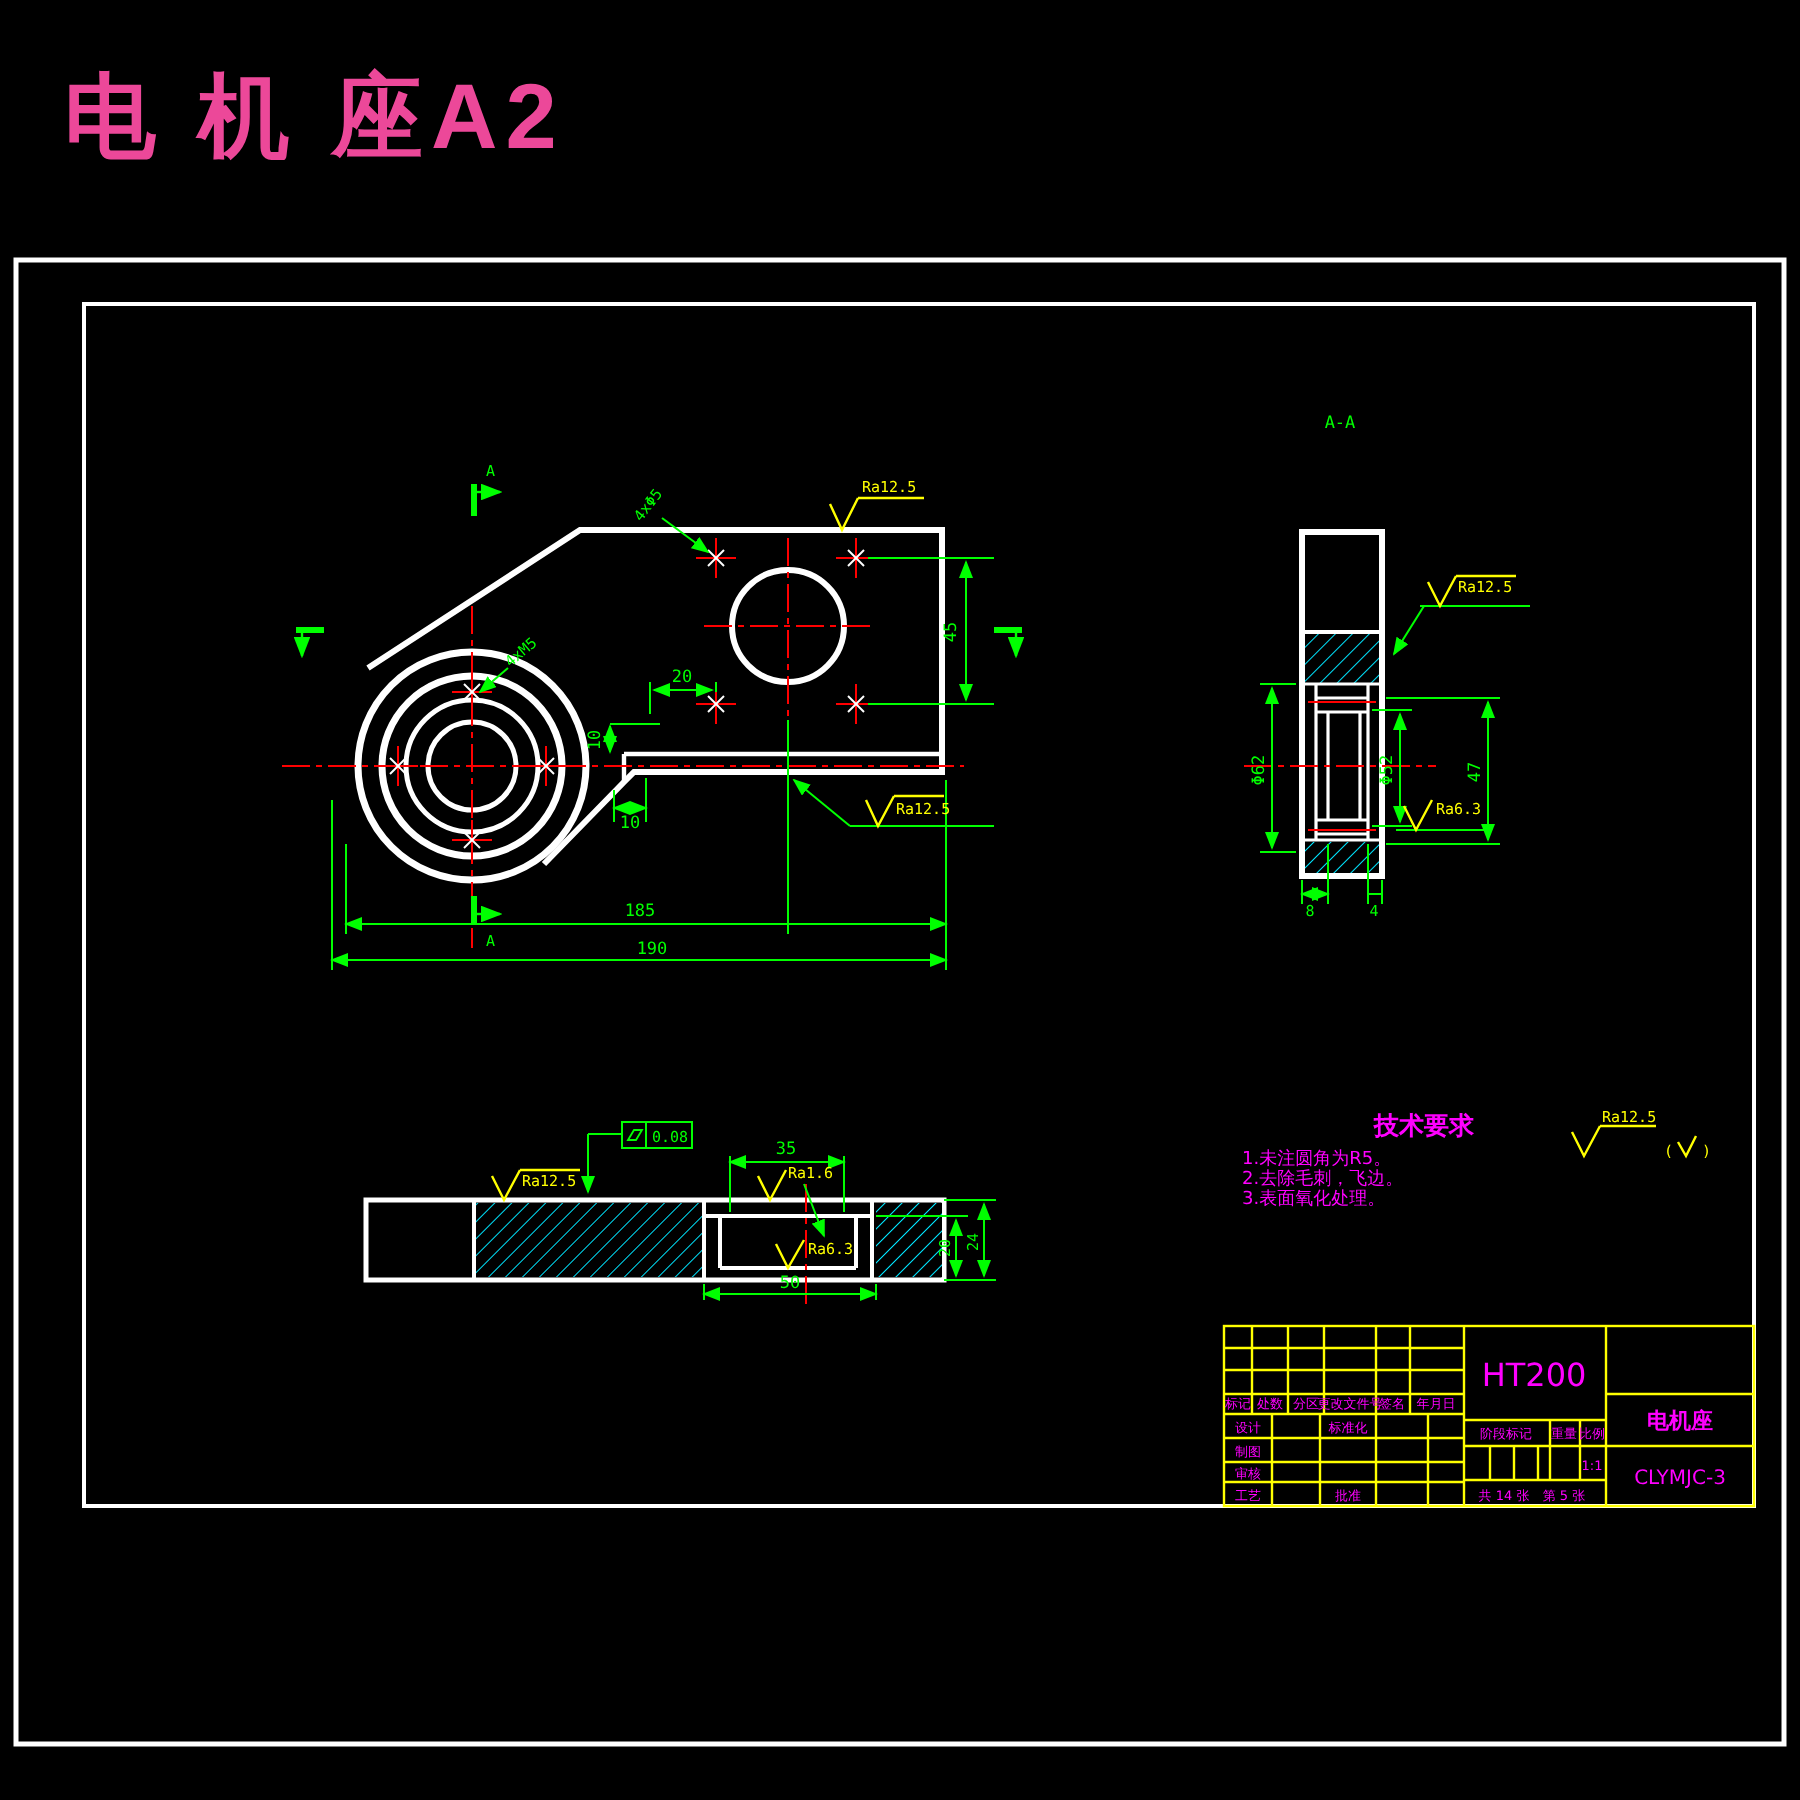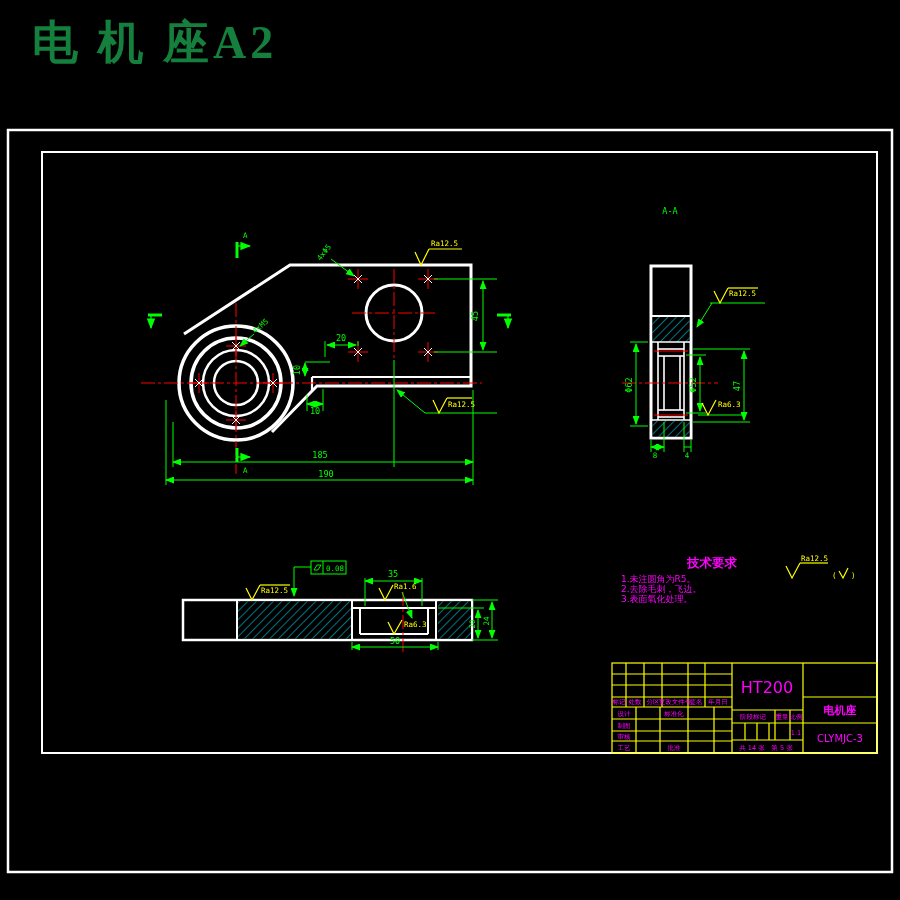--- a/index.html
+++ b/index.html
@@ -1,18 +1,18 @@
 <!DOCTYPE html>
 <html><head>
 <meta charset="utf-8">
 <style>
   html,body{margin:0;padding:0;background:#000;width:900px;height:900px;overflow:hidden;}
   .page{position:relative;width:900px;height:900px;background:#000;font-family:"DejaVu Sans",sans-serif;}
-  .main-title{position:absolute;left:32px;top:12px;color:#15803d;font-size:46px;font-weight:bold;
-    font-family:Liberation Serif, serif;letter-spacing:4px;white-space:nowrap;}
+  .main-title{position:absolute;left:32px;top:28px;color:#ec4899;font-size:46px;font-weight:bold;
+    font-family:Liberation Sans, sans-serif;letter-spacing:4px;white-space:nowrap;}
   svg{position:absolute;left:0;top:0;}
   .dimtxt{fill:#00ff00;font-family:"DejaVu Sans Mono",monospace;font-size:8.5px;}
   .dimtxt-s{fill:#00ff00;font-family:"DejaVu Sans Mono",monospace;font-size:7.5px;}
   .ratxt{fill:#ffff00;font-family:"DejaVu Sans Mono",monospace;font-size:7.5px;}
   .mag{fill:#ff00ff;font-family:"DejaVu Sans",sans-serif;}
   .tbtxt{fill:#ff00ff;font-family:"DejaVu Sans",sans-serif;font-size:6.5px;text-anchor:middle;}
 </style>
 </head>
 <body>
 

